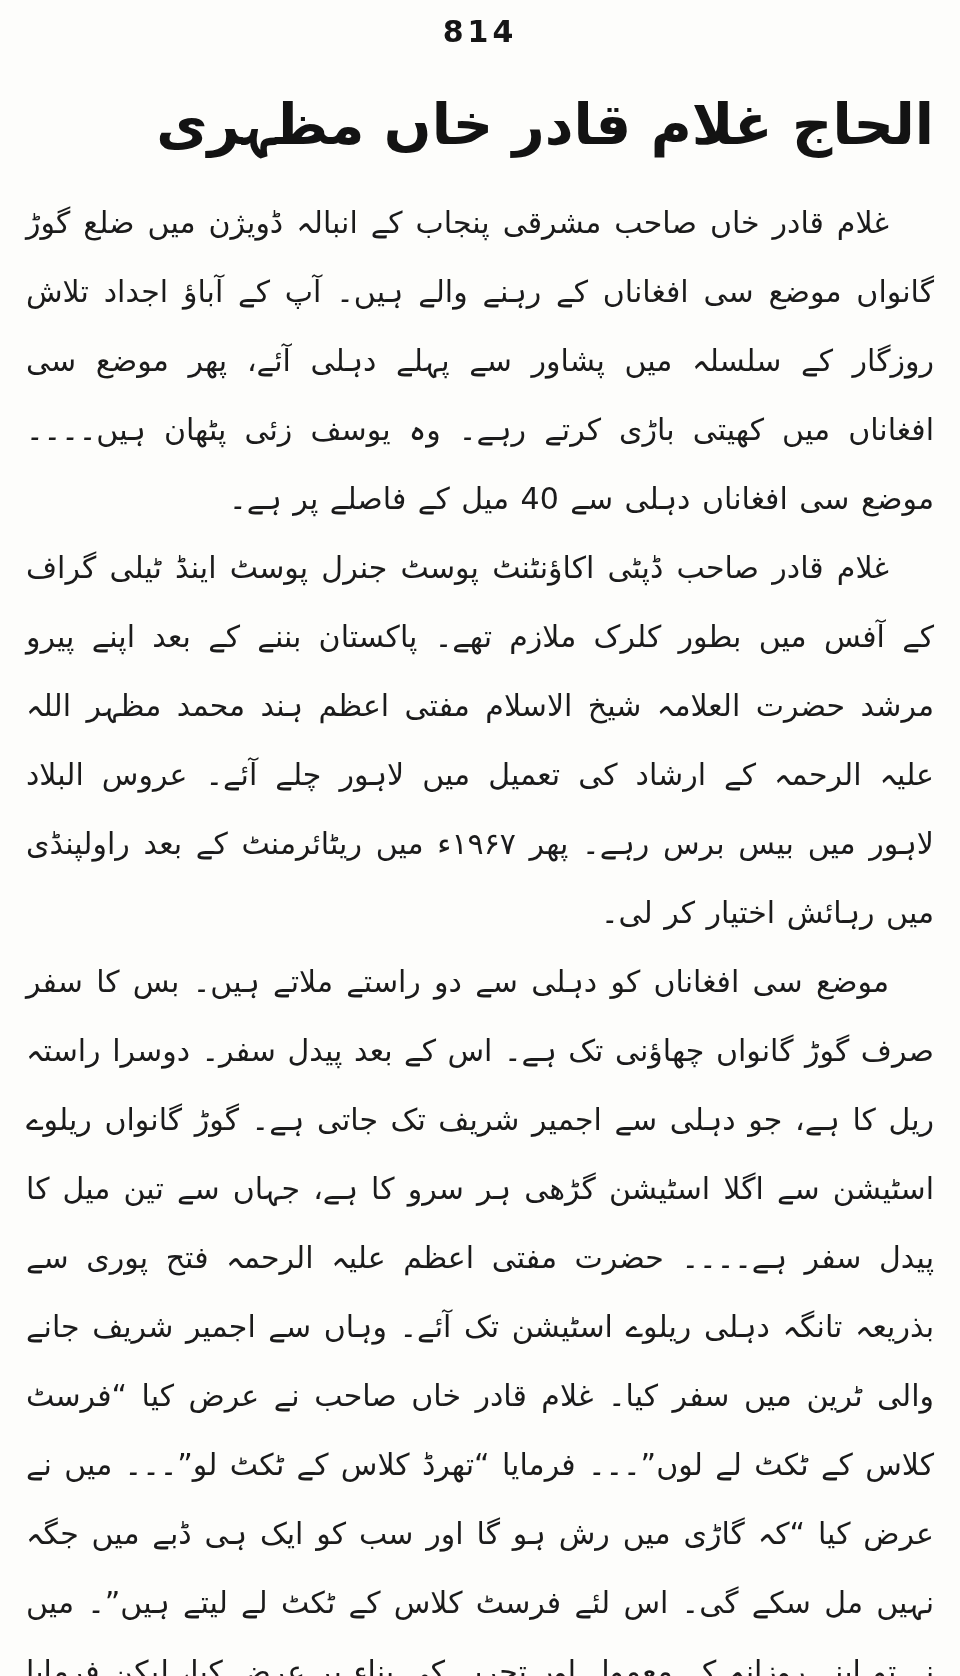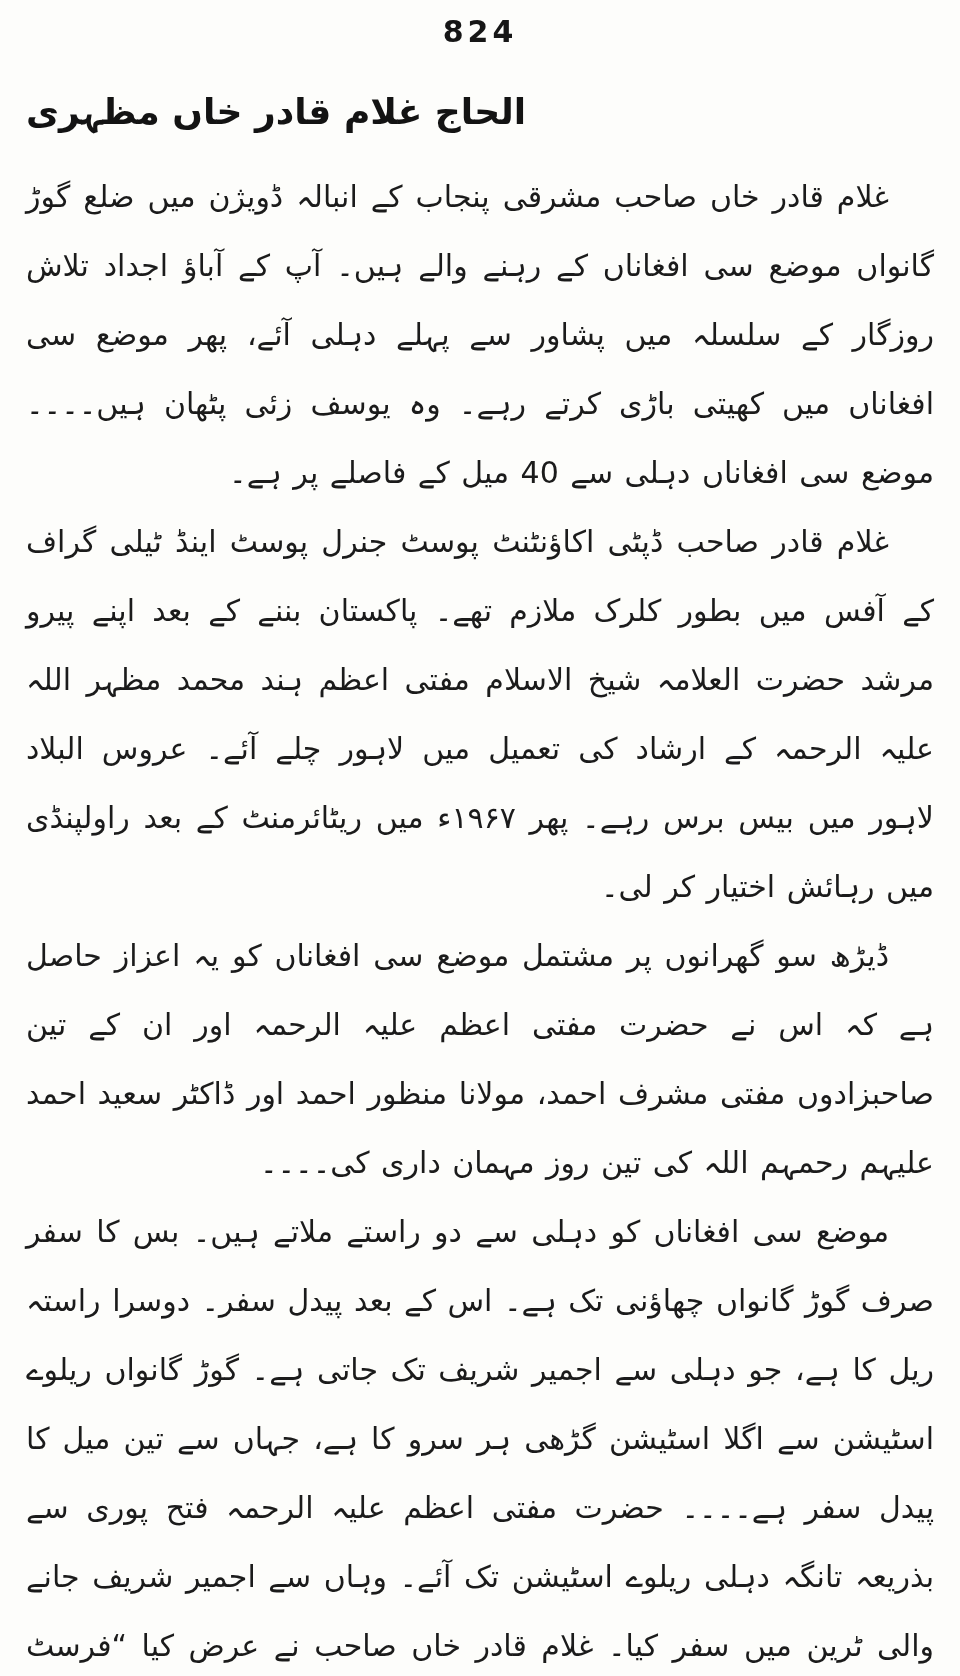--- a/index.html
+++ b/index.html
@@ -26,22 +26,22 @@
     direction: ltr;
     text-align: center;
     font-family: "DejaVu Sans", sans-serif;
     font-size: 30px;
     font-weight: bold;
     letter-spacing: 4px;
     color: #161616;
     margin: 4px 0 0 0;
   }
   .title {
-    text-align: left;
-    font-size: 36px;
+    text-align: right;
+    font-size: 56px;
     font-weight: bold;
     margin: 40px 0 26px 0;
     line-height: 1.3;
     color: #131313;
   }
   .body-text {
     margin-top: 8px;
   }
   .para {
     margin: 0;
@@ -52,24 +52,23 @@
     text-indent: 45px;
     color: #1b1b1b;
     word-spacing: 2px;
   }
 </style>
 </head>
 <body>
 
 <div class="page">
 
-  <div class="page-number">824</div>
+  <div class="page-number">814</div>
 
   <h1 class="title">الحاج غلام قادر خاں مظہری</h1>
 
   <div class="body-text">
     <p class="para">غلام قادر خاں صاحب مشرقی پنجاب کے انبالہ ڈویژن میں ضلع گوڑ گانواں موضع سی افغاناں کے رہنے والے ہیں۔ آپ کے آباؤ اجداد تلاش روزگار کے سلسلہ میں پشاور سے پہلے دہلی آئے، پھر موضع سی افغاناں میں کھیتی باڑی کرتے رہے۔ وہ یوسف زئی پٹھان ہیں۔۔۔۔ موضع سی افغاناں دہلی سے 40 میل کے فاصلے پر ہے۔</p>
     <p class="para">غلام قادر صاحب ڈپٹی اکاؤنٹنٹ پوسٹ جنرل پوسٹ اینڈ ٹیلی گراف کے آفس میں بطور کلرک ملازم تھے۔ پاکستان بننے کے بعد اپنے پیرو مرشد حضرت العلامہ شیخ الاسلام مفتی اعظم ہند محمد مظہر اللہ علیہ الرحمہ کے ارشاد کی تعمیل میں لاہور چلے آئے۔ عروس البلاد لاہور میں بیس برس رہے۔ پھر ۱۹۶۷ء میں ریٹائرمنٹ کے بعد راولپنڈی میں رہائش اختیار کر لی۔</p>
-    <p class="para">ڈیڑھ سو گھرانوں پر مشتمل موضع سی افغاناں کو یہ اعزاز حاصل ہے کہ اس نے حضرت مفتی اعظم علیہ الرحمہ اور ان کے تین صاحبزادوں مفتی مشرف احمد، مولانا منظور احمد اور ڈاکٹر سعید احمد علیہم رحمہم اللہ کی تین روز مہمان داری کی۔۔۔۔</p>
     <p class="para">موضع سی افغاناں کو دہلی سے دو راستے ملاتے ہیں۔ بس کا سفر صرف گوڑ گانواں چھاؤنی تک ہے۔ اس کے بعد پیدل سفر۔ دوسرا راستہ ریل کا ہے، جو دہلی سے اجمیر شریف تک جاتی ہے۔ گوڑ گانواں ریلوے اسٹیشن سے اگلا اسٹیشن گڑھی ہر سرو کا ہے، جہاں سے تین میل کا پیدل سفر ہے۔۔۔۔ حضرت مفتی اعظم علیہ الرحمہ فتح پوری سے بذریعہ تانگہ دہلی ریلوے اسٹیشن تک آئے۔ وہاں سے اجمیر شریف جانے والی ٹرین میں سفر کیا۔ غلام قادر خاں صاحب نے عرض کیا “فرسٹ کلاس کے ٹکٹ لے لوں”۔۔۔ فرمایا “تھرڈ کلاس کے ٹکٹ لو”۔۔۔ میں نے عرض کیا “کہ گاڑی میں رش ہو گا اور سب کو ایک ہی ڈبے میں جگہ نہیں مل سکے گی۔ اس لئے فرسٹ کلاس کے ٹکٹ لے لیتے ہیں”۔ میں نے تو اپنے روزانہ کے معمول اور تجربے کی بناء پر عرض کیا، لیکن فرمایا کہ “نہیں تم تھرڈ کلاس کے ٹکٹ لو”۔ میں تھرڈ کلاس کے ٹکٹ لے کر آیا تو گاڑی میں بہت رش تھا۔ مگر ہمیں بڑی آسانی سے ایک ہی ڈبے</p>
   </div>
 
 </div>
 
 </body></html>

